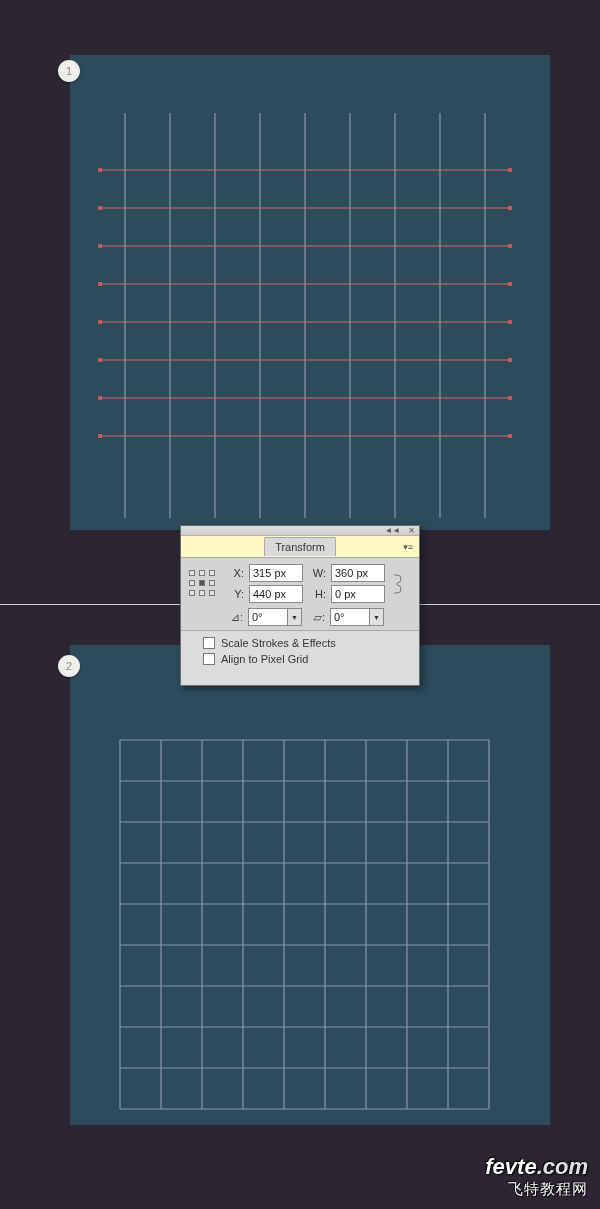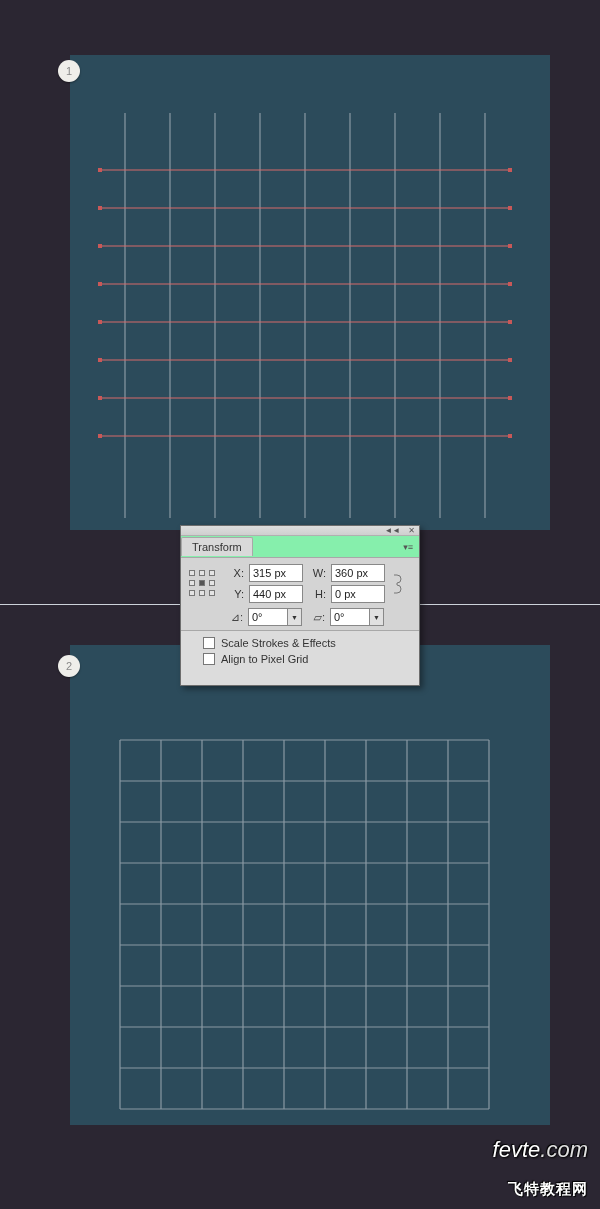--- a/index.html
+++ b/index.html
@@ -57,24 +57,25 @@
     background: linear-gradient(#dedede,#cfcfcf);
     border-bottom: 1px solid #b0b0b0;
     display:flex; justify-content:flex-end; align-items:center;
     padding-right:4px; gap:8px;
   }
   .panel-topbar .win-btn {
     font-size: 8px; color:#555; line-height:8px;
   }
   .panel-tabbar {
     display:flex; align-items:center;
-    background:#86efac;
+    background:#fef9c3;
     height: 22px;
     border-bottom:1px solid #a8a8a8;
     position:relative;
+    justify-content:center;
   }
   .panel-tab {
     background:#d9d9d9;
     border:1px solid #a8a8a8;
     border-bottom:none;
     padding: 3px 10px 3px 10px;
     font-size:11px;
     border-radius: 2px 2px 0 0;
   }
   .panel-menu {
@@ -130,23 +131,23 @@
     width:12px; height:12px; background:#fff; border:1px solid #777;
   }
 
   .watermark {
     position:absolute;
     right: 12px; bottom: 10px;
     text-align:right;
     color:#fff;
     font-family: Arial, sans-serif;
   }
-  .watermark .line1 { font-size:22px; font-weight:normal; font-style:italic; text-shadow:1px 1px 2px #000, -1px -1px 1px #000;}
+  .watermark .line1 { font-size:22px; font-weight:bold; font-style:italic; text-shadow:1px 1px 2px #000, -1px -1px 1px #000;}
   .watermark .line1 .com { color:#e0e0e0;}
-  .watermark .line2 { font-size:15px; font-weight:bold; text-shadow:1px 1px 1px #000, -1px -1px 1px #000; letter-spacing:1px;margin-top:17px;}
+  .watermark .line2 { font-size:15px; font-weight:normal; text-shadow:1px 1px 1px #000, -1px -1px 1px #000; letter-spacing:1px;}
 </style>
 </head>
 <body>
 
 <div class="artboard artboard-1">
   <svg class="grid-svg" width="480" height="475">
       <line x1="55" x2="55" y1="58" y2="463" stroke="#8a99a4" stroke-width="1.2"></line>
       <line x1="100" x2="100" y1="58" y2="463" stroke="#8a99a4" stroke-width="1.2"></line>
       <line x1="145" x2="145" y1="58" y2="463" stroke="#8a99a4" stroke-width="1.2"></line>
       <line x1="190" x2="190" y1="58" y2="463" stroke="#8a99a4" stroke-width="1.2"></line>

